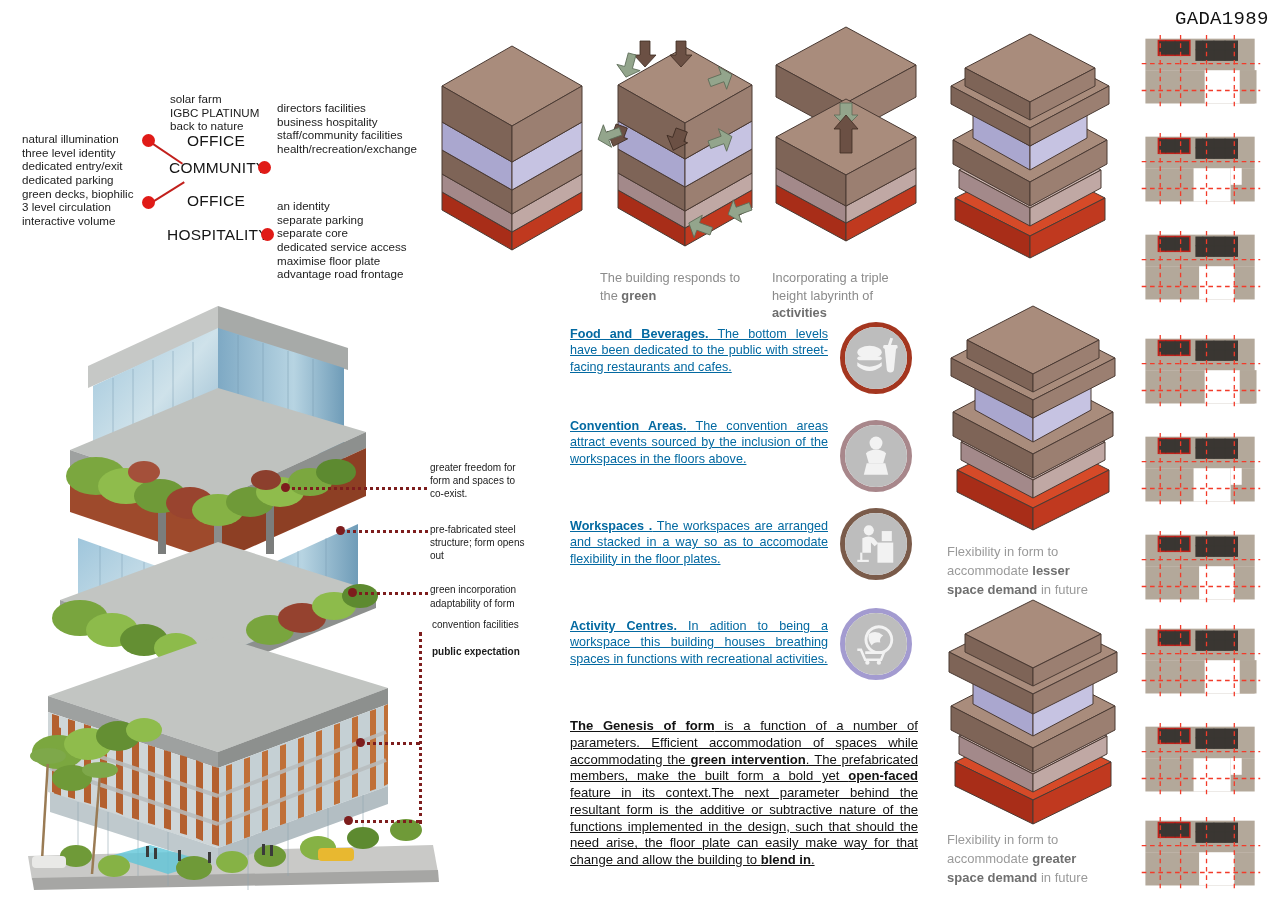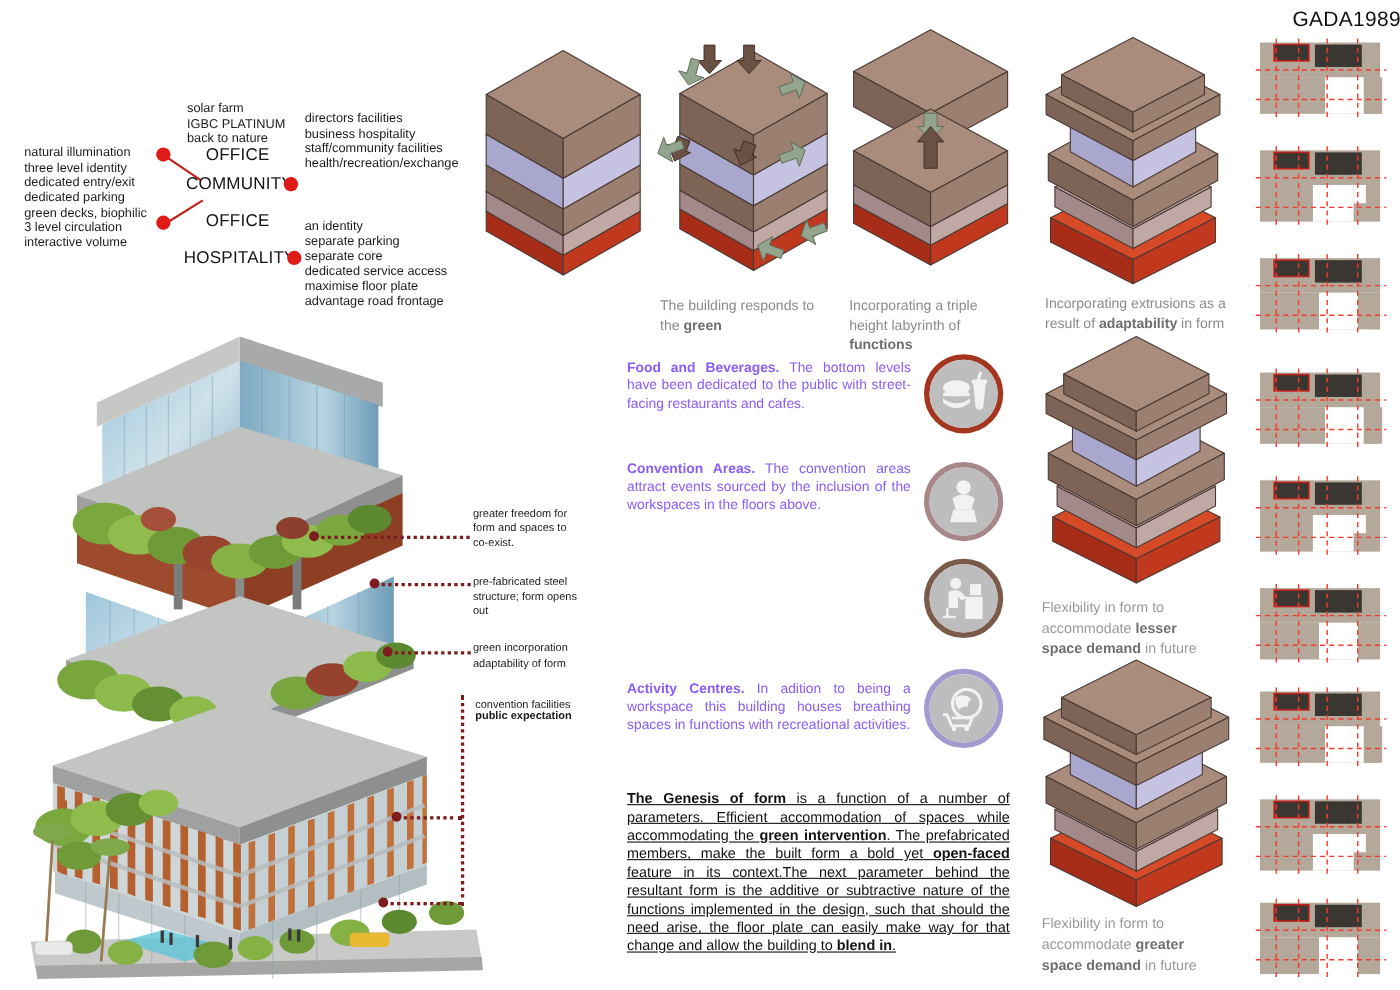--- a/index.html
+++ b/index.html
@@ -33,38 +33,38 @@
   .render svg { display:block; }
 
   
   .callout { position: absolute; font-size: 10px; color: #1b1b1b; line-height: 1.28; white-space: pre-line; }
   .leader { position: absolute; height: 0; border-top: 3px dotted #7d1d1d; }
   .leader-v { position: absolute; width: 0; border-left: 3px dotted #7d1d1d; }
   .bigdot { position:absolute; width: 9px; height: 9px; border-radius: 50%; background: #7d1d1d; }
 
   
   .para { position: absolute; width: 258px; font-size: 12.6px; line-height: 1.3;
-          text-align: justify; color: #8b5cf6; }
+          text-align: justify; color: #0369a1; text-decoration: underline; }
   .para b { font-weight: bold; }
   .genesis { position: absolute; width: 348px; font-size: 13.1px; line-height: 1.28;
              text-align: justify; color: #121212; }
   .genesis b { font-weight: bold; }
 
   
   .badge { position: absolute; width: 72px; height: 72px; border-radius: 50%;
            display: flex; align-items: center; justify-content: center; }
   .badge .inner { width: 100%; height: 100%; border-radius: 50%; background: #bdbdbd;
                   display:flex; align-items:center; justify-content:center; }
   .badge svg { width: 46px; height: 46px; fill: #f2f2f2; }
 
   
   .plan { position: absolute; }
   .plan svg { display: block; }
 
-  .title { position: absolute; font-size: 19px; color: #111; letter-spacing: .3px; }
+  .title { position: absolute; font-size: 19px; color: #111; letter-spacing: .3px; font-family: Liberation Mono, monospace; }
 
   .flexcap { position: absolute; font-size: 13px; color: #9a9a9a; line-height: 1.45; white-space: pre-line; }
   .flexcap b { color: #6f6f6f; font-weight: bold; }
 </style>
 </head>
 <body>
 
 <div class="board">
 
   <div class="title" style="left:1175px; top:8px;">GADA1989</div>
@@ -197,21 +197,21 @@
       <g fill="#93a58c" stroke="#5c6b57" stroke-width=".8">
         <polygon points="72,78 84,78 84,90 90,90 78,102 66,90 72,90"></polygon>
       </g>
 
       <g fill="#6b5044" stroke="#3d2b22" stroke-width=".8">
         <polygon points="72,128 84,128 84,104 90,104 78,90 66,104 72,104"></polygon>
       </g>
     </svg>
   </div>
   <div class="cap" style="left:772px; top:252px; width:150px;">
-    <span>Incorporating a triple height labyrinth of </span><b>functions</b>
+    <span>Incorporating a triple height labyrinth of </span><b>activities</b>
   </div>
 
   <div class="iso" style="left:945px; top:30px;">
     <svg width="180" height="220" viewBox="0 0 180 220">
       <g stroke="#4a3a33" stroke-width="1" stroke-linejoin="round">
 
         <polygon points="10,168 85,206 160,168 85,130" fill="#d64a28"></polygon>
         <polygon points="10,168 10,190 85,228 85,206" fill="#a82d18"></polygon>
         <polygon points="85,206 85,228 160,190 160,168" fill="#c0391f"></polygon>
 
@@ -228,23 +228,20 @@
         <polygon points="85,116 85,140 142,108 142,84" fill="#c6c3e2"></polygon>
 
         <polygon points="6,56 85,98 164,56 85,14" fill="#a98c7c"></polygon>
         <polygon points="6,56 6,74 85,116 85,98" fill="#7e6457"></polygon>
         <polygon points="85,98 85,116 164,74 164,56" fill="#9b7f71"></polygon>
         <polygon points="20,38 85,72 150,38 85,4" fill="#a98c7c"></polygon>
         <polygon points="20,38 20,56 85,90 85,72" fill="#7e6457"></polygon>
         <polygon points="85,72 85,90 150,56 150,38" fill="#9b7f71"></polygon>
       </g>
     </svg>
-  </div>
-  <div class="cap" style="left:950px; top:250px; width:180px;">
-    <span>Incorporating extrusions as a result of </span><b>adaptability</b><span> in form</span>
   </div>
 
   <div class="render">
     <svg width="425" height="590" viewBox="0 0 425 590">
       <defs>
         <linearGradient id="glass" x1="0" y1="0" x2="1" y2="1">
           <stop offset="0%" stop-color="#9fc6dc"></stop>
             <stop offset="50%" stop-color="#cfe2ea"></stop>
             <stop offset="100%" stop-color="#87b0c9"></stop>
         </linearGradient>
@@ -457,21 +454,21 @@
     <div class="leader" style="left:352px; top:592px; width:76px;"></div>
     <div class="bigdot" style="left:348px; top:588px;"></div>
     <div class="callout" style="left:430px; top:584px; width:120px;">green incorporation</div>
     <div class="callout" style="left:430px; top:598px; width:120px;">adaptability of form</div>
 
     <div class="leader-v" style="left:419px; top:632px; height:192px;"></div>
     <div class="leader" style="left:360px; top:742px; width:60px;"></div>
     <div class="bigdot" style="left:356px; top:738px;"></div>
     <div class="leader" style="left:348px; top:820px; width:72px;"></div>
     <div class="bigdot" style="left:344px; top:816px;"></div>
-    <div class="callout" style="left:432px; top:636px; width:130px;">convention facilities</div>
+    <div class="callout" style="left:432px; top:619px; width:130px;">convention facilities</div>
     <div class="callout" style="left:432px; top:646px; width:130px;font-weight:bold;">public expectation</div>
   </div>
 
   <div class="para" style="left:570px; top:326px;">
     <b>Food and Beverages.</b><span> The bottom levels have been dedicated to the public with street-facing restaurants and cafes.</span>
   </div>
   <div class="badge" style="left:840px; top:322px; border:5px solid #a4361f;">
     <div class="inner">
       <svg viewBox="0 0 64 64">
         <ellipse cx="23" cy="24" rx="17" ry="9"></ellipse>
@@ -491,20 +488,23 @@
     <div class="inner">
       <svg viewBox="0 0 64 64">
         <circle cx="32" cy="14" r="9"></circle>
         <path d="M18 28 q6-5 14-5 q8 0 14 5 l-4 14 l-20 0 z"></path>
         <polygon points="30,24 34,24 33,34 31,34"></polygon>
         <path d="M19 42 l26 0 l4 16 l-34 0 z"></path>
       </svg>
     </div>
   </div>
 
+  <div class="para" style="left:570px; top:518px;">
+    <b>Workspaces .</b><span> The workspaces are arranged and stacked in a way so as to accomodate flexibility in the floor plates.</span>
+  </div>
   <div class="badge" style="left:840px; top:508px; border:5px solid #7a5b4a;">
     <div class="inner">
       <svg viewBox="0 0 64 64">
         <circle cx="22" cy="13" r="7"></circle>
         <path d="M13 24 q9-5 16 0 l6 7 l-5 4 l-5-5 l0 14 l-12 0 z"></path>
         <rect x="10" y="44" width="3" height="12"></rect>
         <rect x="6" y="54" width="16" height="3"></rect>
         <rect x="34" y="30" width="22" height="28"></rect>
         <rect x="40" y="14" width="14" height="14"></rect>
       </svg>

